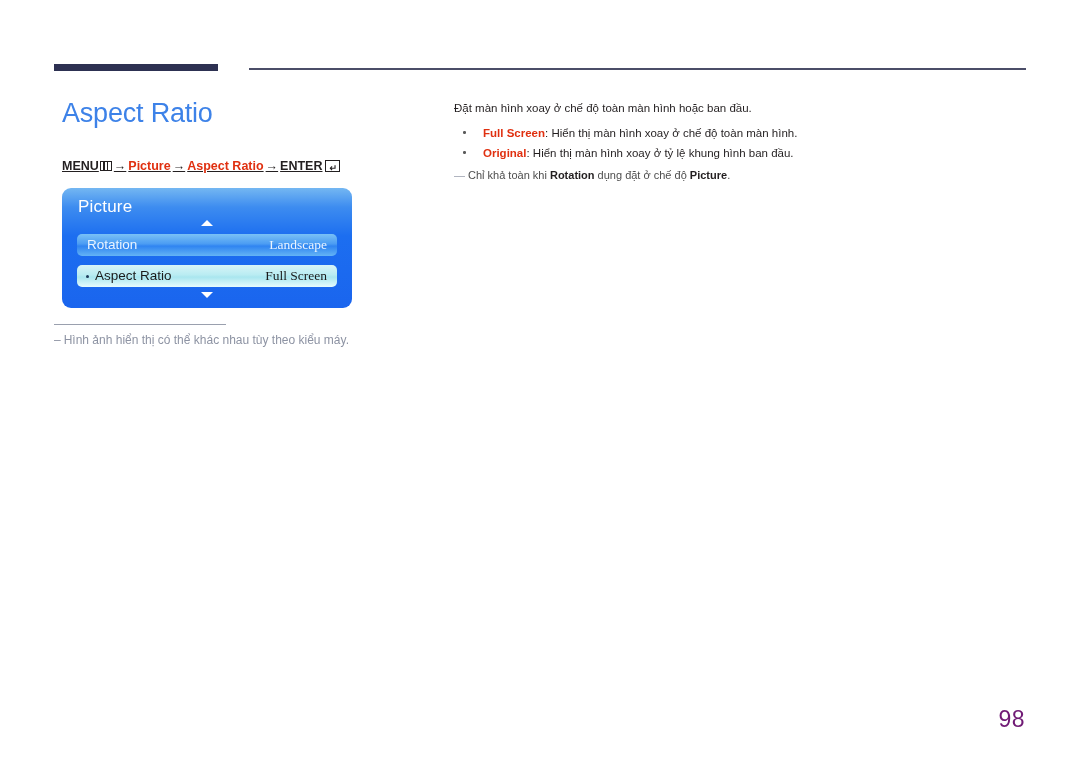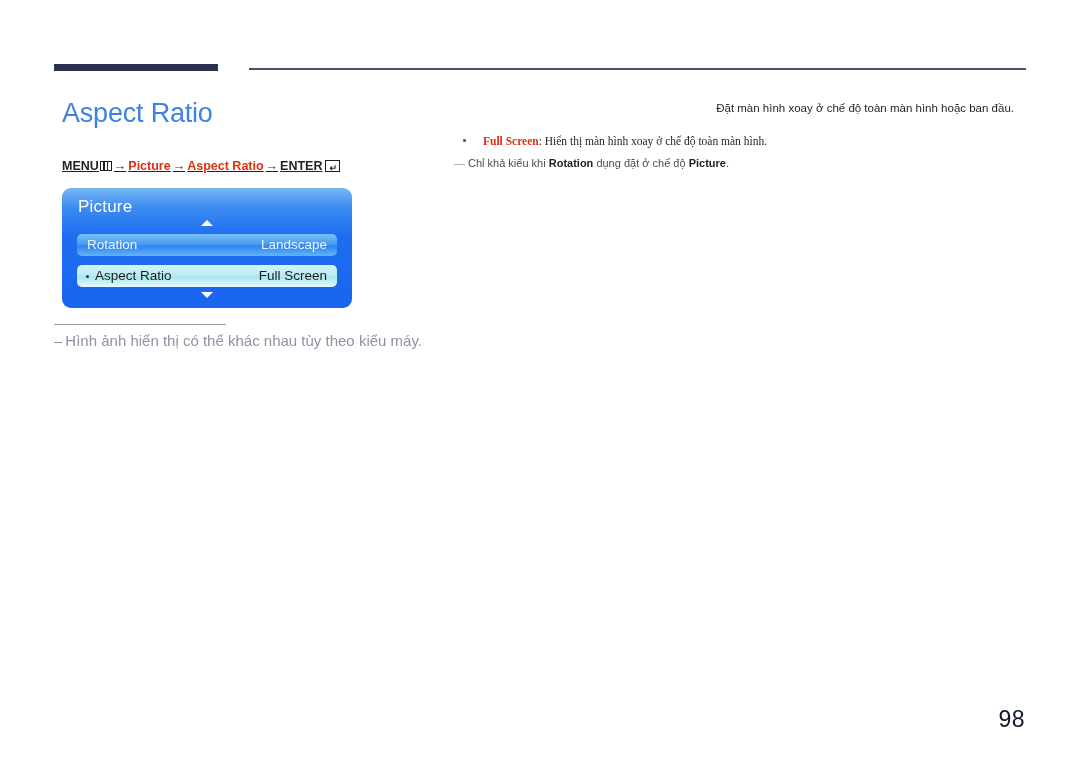--- a/index.html
+++ b/index.html
@@ -146,21 +146,21 @@
     box-sizing: border-box;
     font-size: 13.5px;
     line-height: 22px;
   }
   .osd-row .osd-label {
     position: absolute;
     left: 10px; top: 0;
   }
   .osd-row .osd-value {
     position: absolute;
-    right: 10px; top: 0;
+    right: 10px; top: 0; font-family: Liberation Serif, serif;
   }
   #osd-row-rotation {
     top: 46px;
     background: linear-gradient(180deg, #79c1f6 0%, #4b9cf3 45%, #2f84f1 55%, #64b4f5 100%);
     color: #eaf4ff;
   }
   #osd-row-aspect {
     top: 77px;
     background: linear-gradient(180deg, #d8f4f7 0%, #b9ecf2 45%, #a9e6ef 55%, #e6fbfd 100%);
     color: #1b1b1b;
@@ -181,46 +181,44 @@
     top: 324px;
     width: 360px;
   }
   #footnote-rule {
     width: 172px;
     height: 1px;
     background: #9aa0ae;
   }
   #footnote-text {
     margin-top: 9px;
-    font-size: 15px;
+    font-size: 12px;
     color: #8d93a3;
     line-height: 13px;
     white-space: nowrap;
   }
   #footnote-text .dash { padding-right: 3px; }
 
   
   #right-col {
     position: absolute;
     left: 454px;
     top: 100px;
     width: 560px;
   }
   #desc-intro {
     font-size: 11.5px;
     color: #231f20;
     line-height: 16px;
     white-space: nowrap;
-    text-align: right;
   }
   #bullet-list {
-    margin: 15px 0 0 0;
+    margin: 7px 0 0 0;
     padding: 0;
     list-style: none;
-    font-family: Liberation Serif, serif;
   }
   #bullet-list li {
     font-size: 11.5px;
     line-height: 20px;
     color: #231f20;
     white-space: nowrap;
     padding-left: 29px;
     position: relative;
   }
   #bullet-list li .li-dot {
@@ -250,21 +248,21 @@
     color: #231f20;
     font-weight: bold;
   }
 
   
   #page-number {
     position: absolute;
     right: 55px;
     bottom: 30px;
     font-size: 23px;
-    color: #0f172a;
+    color: #701a75;
     letter-spacing: 0.5px;
   }
 </style>
 </head>
 <body>
 
 <div id="header-rules">
   <div class="rule-thick"></div>
   <div class="rule-thin"></div>
 </div>
@@ -304,20 +302,23 @@
 </div>
 
 <div id="right-col">
 
   <div id="desc-intro">Đặt màn hình xoay ở chế độ toàn màn hình hoặc ban đầu.</div>
 
   <ul id="bullet-list">
     <li>
       <span class="li-dot"></span><span class="term-red">Full Screen</span><span>: </span><span>Hiển thị màn hình xoay ở chế độ toàn màn hình.</span>
     </li>
+    <li>
+      <span class="li-dot"></span><span class="term-red">Original</span><span>: </span><span>Hiển thị màn hình xoay ở tỷ lệ khung hình ban đầu.</span>
+    </li>
   </ul>
 
   <div id="note-line">
-    <span class="note-dash">―</span><span>Chỉ khả kiểu khi </span><span class="note-strong term-red">Rotation</span><span> dụng đặt ở chế độ </span><span class="note-strong term-red">Picture</span><span>.</span>
+    <span class="note-dash">―</span><span>Chỉ khả toàn khi </span><span class="note-strong term-red">Rotation</span><span> dụng đặt ở chế độ </span><span class="note-strong term-red">Picture</span><span>.</span>
   </div>
 </div>
 
 <div id="page-number">98</div>
 
 </body></html>

